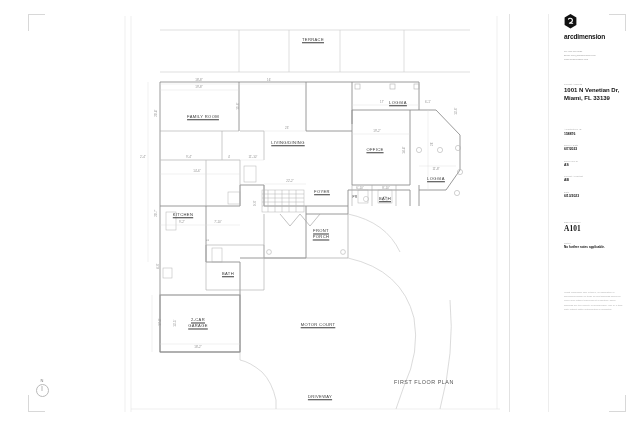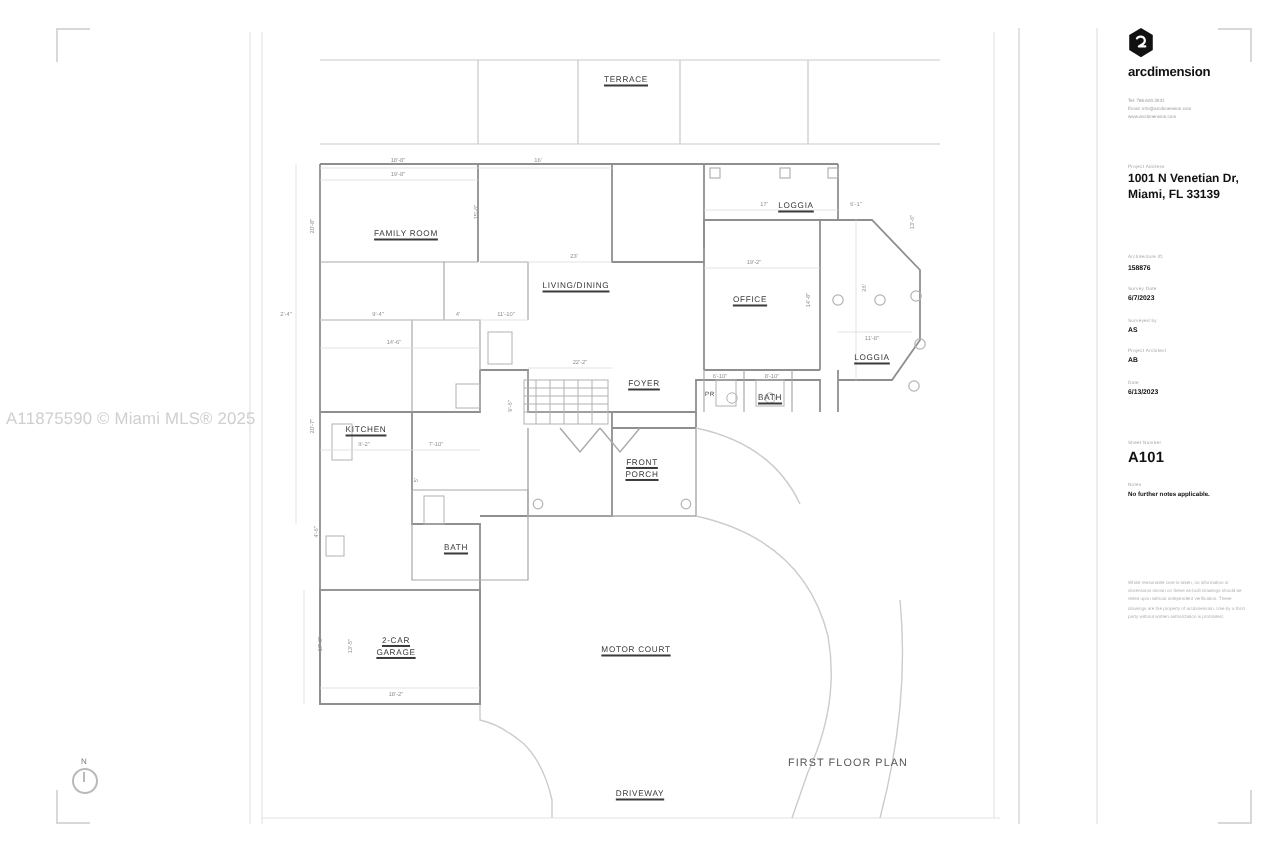--- a/index.html
+++ b/index.html
@@ -163,21 +163,21 @@
   }
   .field-value {
     font-size: 3.4px;
     font-weight: bold;
     color: #111;
     line-height: 1.45;
   }
   .field.addr { margin-bottom: 26px; }
   .field.addr .field-value { font-size: 6px; line-height: 1.35; }
   .field.sheet { margin-top: 22px; margin-bottom: 7px; }
-  .field.sheet .field-value { font-size: 7.4px; letter-spacing: .1px; }
+  .field.sheet .field-value { font-size: 7.4px; letter-spacing: .1px; font-family: Liberation Serif, serif; }
   .field.notes .field-value { font-size: 3.1px; font-weight: bold; }
 
   #disclaimer {
     margin-top: 40px;
     font-size: 2.3px;
     line-height: 1.9;
     color: #b0b0b0;
     width: 60px;
   }
 </style>
@@ -412,21 +412,20 @@
       </div>
 
     <div id="north">
       <span class="nletter">N</span>
       <div class="ncircle"></div>
     </div>
 
     <div id="plan-title">FIRST FLOOR PLAN</div>
   </div>
 
-  <div id="watermark">A11875590 © Miami MLS® 2025</div>
 
   <div id="titleblock">
 
     <div id="logo-wrap">
       <svg class="logo-mark" viewBox="0 0 24 28">
         <path d="M12 0 L23 6.6 L23 20.6 L12 27.2 L1 20.6 L1 6.6 Z" fill="#111"></path>
         <path d="M8.2 9.6 C9.4 7.9 12.4 7.4 14.2 8.8 C16.2 10.4 16.0 13.6 13.8 14.9 L10.0 17.2 L16.0 17.2" fill="none" stroke="#ffffff" stroke-width="2.1" stroke-linecap="round" stroke-linejoin="round"></path>
       </svg>
       <div class="brand">arcdimension</div>
     </div>

